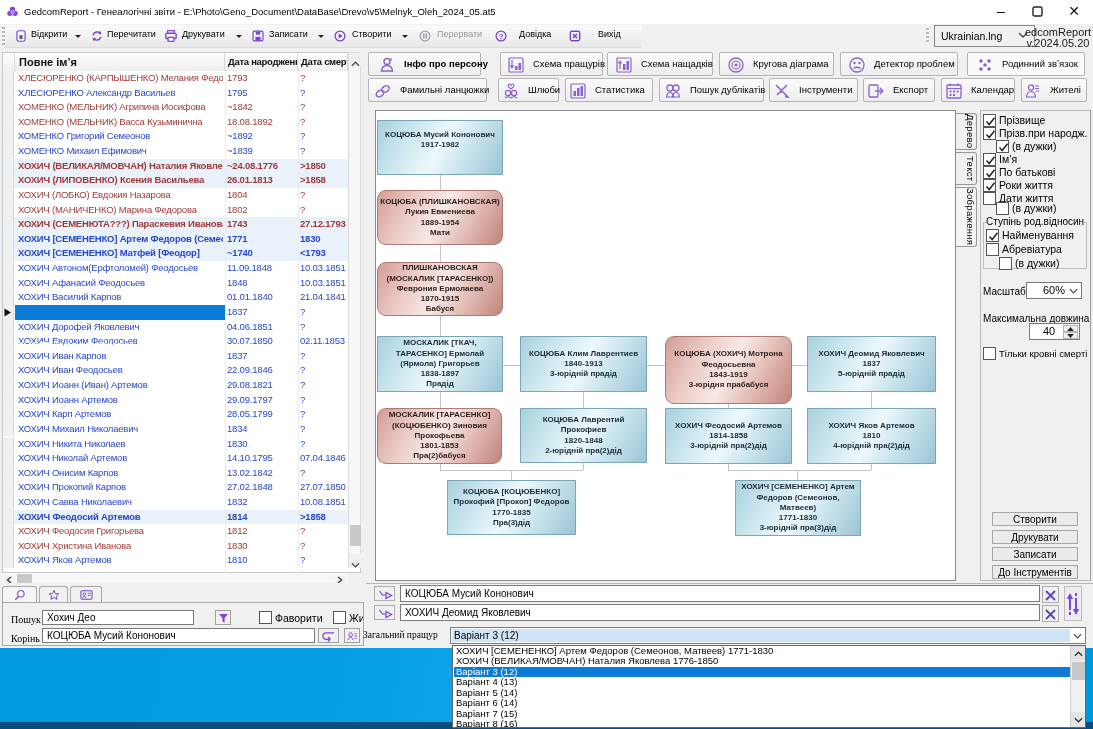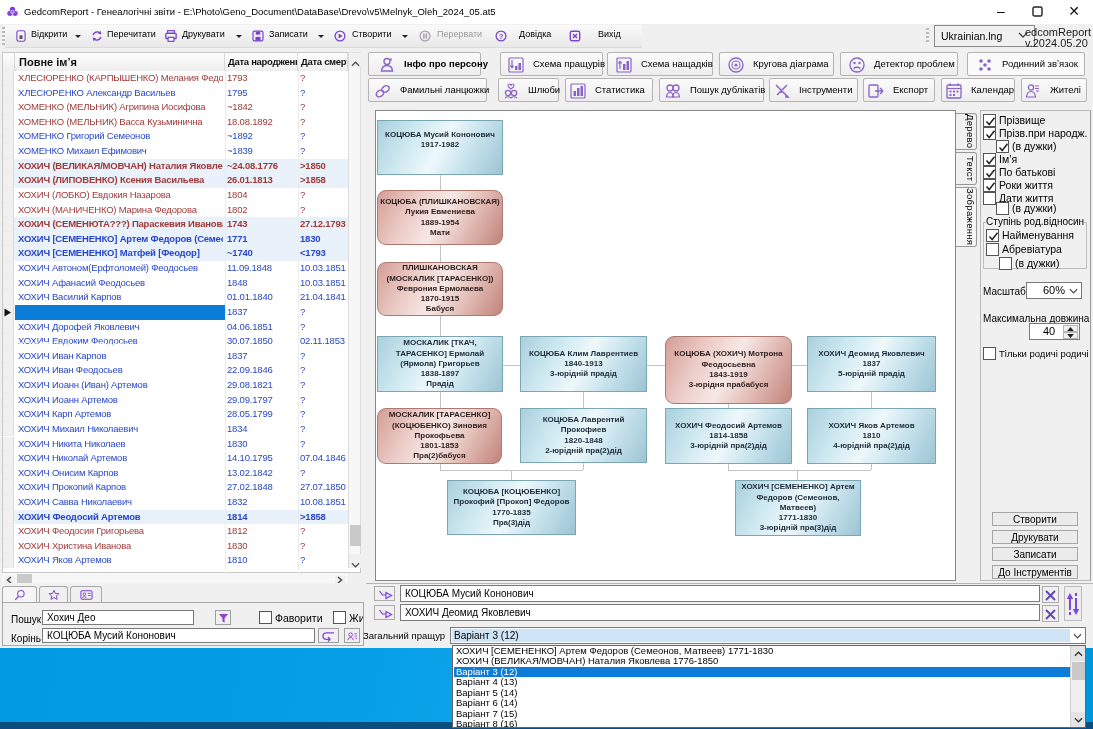--- a/index.html
+++ b/index.html
@@ -16,21 +16,21 @@
 
 #toolbar{left:0;top:24px;width:1093px;height:25px;background:#f0f0f0;}
 #tbband{left:5px;top:1px;width:637px;height:23px;background:linear-gradient(#fafafa,#e8e8e8);border-bottom:1px solid #dcdcdc;}
 #grip{left:2px;top:3px;width:3px;height:18px;background-image:repeating-linear-gradient(#bbb 0 2px,#f5f5f5 2px 4px);}
 .tbt{top:5px;font-size:9px;color:#000;white-space:nowrap;}
 .tbt.dis{color:#9a9a9a;}
 .tbi{top:6px;width:12px;height:12px;}
 .darr{top:11px;width:0;height:0;border-left:3.5px solid transparent;border-right:3.5px solid transparent;border-top:3.5px solid #222;}
 #lng{left:934px;top:25px;width:101px;height:22px;background:#f1f1f1;border:1px solid #8a8a8a;font-size:10.5px;line-height:20px;padding-left:6px;color:#000;}
 #lng svg{position:absolute;right:6px;top:6px;}
-#vertext{right:2px;top:27px;font-size:11px;color:#1a1a1a;text-align:left;line-height:11px;}
+#vertext{right:2px;top:27px;font-size:11px;color:#1a1a1a;text-align:center;line-height:11px;}
 
 #tablewrap{left:2px;top:52px;width:359px;height:521px;background:#fff;border:1px solid #c8c8c8;}
 #thead{left:0px;top:0px;width:345px;height:18px;background:linear-gradient(#fdfdfd,#eee);border-bottom:1px solid #cfcfcf;}
 .hcell{top:0;height:18px;font-size:11px;font-weight:bold;color:#111;line-height:18px;overflow:hidden;white-space:nowrap;border-right:1px solid #d9d9d9;background:linear-gradient(#fdfdfd,#eeeeee);}
 .trow{left:0;width:345px;height:14.62px;font-size:9.5px;letter-spacing:-0.2px;line-height:14.6px;white-space:nowrap;}
 .trow .c1{position:absolute;left:15px;top:0;width:205px;overflow:hidden;}
 .trow .c2{position:absolute;left:224px;top:0;width:69px;overflow:hidden;}
 .trow .c3{position:absolute;left:297px;top:0;width:48px;overflow:hidden;}
 .trow .selc{position:absolute;left:0;top:0;width:11px;height:14.62px;background:#f0f0f0;border-right:1px solid #d9d9d9;border-bottom:1px solid #ececec;}
 .trow.m{color:#2847c8;}
@@ -63,21 +63,21 @@
 .rbtn{position:absolute;left:12px;width:86px;height:14px;background:#ebebeb;border:1px solid #a6a6a6;font-size:10px;text-align:center;line-height:13px;color:#000;}
 
 #bbar{left:366px;top:583px;width:727px;height:65px;background:#f0f0f0;border-top:1px solid #b5b5b5;}
 .binput{position:absolute;background:#fff;border:1px solid #7a7a7a;font-size:10px;line-height:15px;padding-left:4px;white-space:nowrap;overflow:hidden;}
 .xbtn{position:absolute;width:17px;height:17px;background:#f0f0f0;border:1px solid #adadad;}
 .sbicon{position:absolute;width:22px;height:17px;background:#f0f0f0;border:1px solid #adadad;}
 
 #lbot{left:0px;top:583px;width:366px;height:65px;background:#f0f0f0;}
 .stab{position:absolute;top:3px;height:16px;background:#f0f0f0;border:1px solid #a8a8a8;border-bottom:none;border-radius:3px 3px 0 0;}
 #spanel{left:2px;top:19px;width:362px;height:44px;background:#f0f0f0;border:1px solid #a8a8a8;overflow:hidden;}
-.slbl{position:absolute;font-size:10px;color:#000;}
+.slbl{position:absolute;font-size:10px;color:#000;font-family:Liberation Serif, serif;}
 
 #popup{left:452px;top:645px;width:634px;height:83px;background:#fff;border:1px solid #666;overflow:hidden;}
 .pitem{position:absolute;left:1px;width:616px;height:10.45px;font-size:9.5px;line-height:10.45px;padding-left:2px;white-space:nowrap;overflow:hidden;color:#000;}
 .pitem.hl{background:#0c7cd9;color:#fff;}
 </style></head><body>
 <div id="desktop" class="abs"></div>
 <div id="taskbar" class="abs"></div>
 <div id="win" class="abs"></div>
 
 <div id="titlebar" class="abs">
@@ -635,21 +635,21 @@
           <path d="M5 0 L10 6 L0 6 Z" fill="#222"></path>
         </svg>
       </div>
       <div style="position:absolute;left:0;top:7px;width:15px;height:6.5px;background:#f0f0f0;border:1px solid #b5b5b5;">
         <svg width="7" height="4" viewBox="0 0 10 6" style="display:block;margin:1px auto 0">
           <path d="M5 6 L10 0 L0 0 Z" fill="#222"></path>
         </svg>
       </div>
     </div></div>
 <div class="cb" style="left:983px;top:347px"></div>
-<div class="cblbl" style="left:999px;top:347px"><span style="font-size:9.5px">Тільки родичі родичі</span></div>
+<div class="cblbl" style="left:999px;top:347px"><span style="font-size:9.5px">Тільки кровні смерті</span></div>
 <div class="rbtn abs" style="left:992px;top:512px">Створити</div>
 <div class="rbtn abs" style="left:992px;top:530px">Друкувати</div>
 <div class="rbtn abs" style="left:992px;top:547px">Записати</div>
 <div class="rbtn abs" style="left:992px;top:565px">До Інструментів</div>
 <div id="lbot" class="abs">
 <div class="stab" style="left:2px;width:35px;background:#f5f5f5;">
       <svg style="display:block;margin:2px auto 0" width="12" height="12" viewBox="0 0 14 14">
         <circle cx="8" cy="5.5" r="3.8" fill="none" stroke="#8a4fd0" stroke-width="1.3"></circle>
         <path d="M5.4 8.4 L1.5 12.5" stroke="#8a4fd0" stroke-width="1.5"></path>
       </svg>

